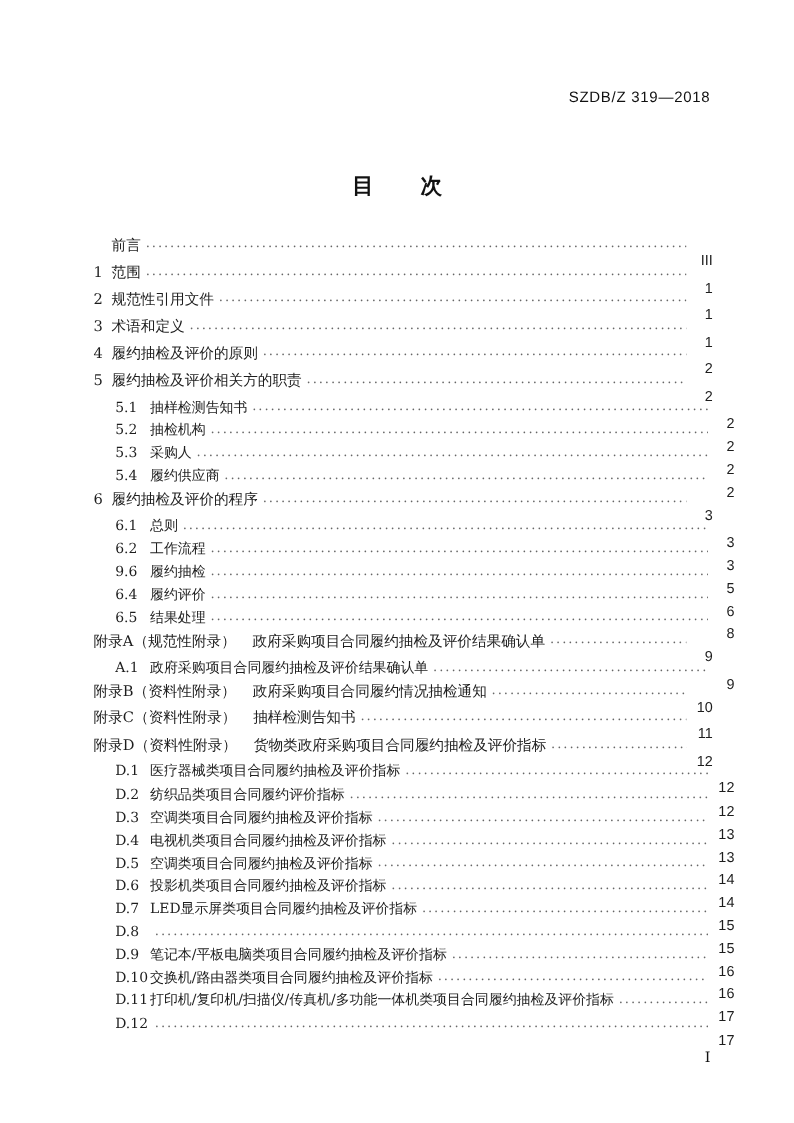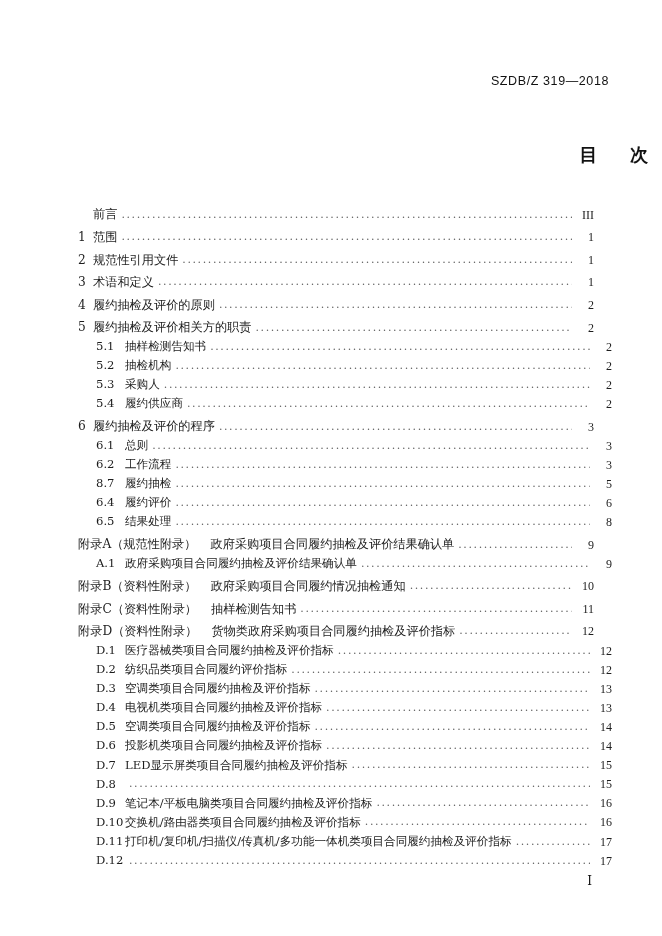--- a/index.html
+++ b/index.html
@@ -18,54 +18,54 @@
 
   .page {
     position: absolute;
     inset: 0;
   }
 
   
   .doc-header {
     position: absolute;
     top: 74px;
-    right: 53px;
+    right: 70px;
     font-family: "Liberation Sans", "DejaVu Sans", sans-serif;
     font-size: 12.5px;
     letter-spacing: 0.6px;
     color: #111;
     white-space: nowrap;
   }
 
   
   .toc-title {
     position: absolute;
     top: 143px;
     left: 0;
     right: 0;
-    text-align: right;
-    font-family: Liberation Serif, serif;
+    text-align: center;
+    font-family: Liberation Mono, monospace;
     font-size: 18px;
     font-weight: 700;
     letter-spacing: 14px;
     text-indent: 14px;
     color: #111;
   }
 
   
   .toc {
     position: absolute;
     top: 198px;
     left: 78px;
     width: 516px;
   }
 
   .toc-row {
     display: flex;
-    align-items: flex-end;
+    align-items: flex-start;
     width: 100%;
     font-size: 12px;
     line-height: 1;
     color: #1d1d1d;
     white-space: nowrap;
   }
 
   
   .lvl-0 { height: 22.6px; padding-left: 0px;  font-size: 12.2px; }
   .lvl-1 { height: 19.1px; padding-left: 18px; font-size: 11.6px; }
@@ -96,22 +96,23 @@
     font-size: 11px;
   }
   .leader::before {
     content: "..............................................................................................................................................................";
   }
 
   .pageno {
     flex: 0 0 auto;
     min-width: 20px;
     text-align: right;
-    font-family: Liberation Serif, serif;
+    font-family: Liberation Sans, sans-serif;
     font-size: 12px;
+    margin-top: 13px;
   }
 
   
   .apdx .num { min-width: 0; margin-right: 0; }
   .apdx .label { margin-left: 14px; }
 
   
   .folio {
     position: absolute;
     bottom: 48px;
@@ -203,21 +204,21 @@
         <span class="leader"></span>
         <span class="pageno">3</span>
       </div>
       <div class="toc-row lvl-1">
         <span class="num">6.2</span>
         <span class="label">工作流程</span>
         <span class="leader"></span>
         <span class="pageno">3</span>
       </div>
       <div class="toc-row lvl-1">
-        <span class="num">8.7</span>
+        <span class="num">9.6</span>
         <span class="label">履约抽检</span>
         <span class="leader"></span>
         <span class="pageno">5</span>
       </div>
       <div class="toc-row lvl-1">
         <span class="num">6.4</span>
         <span class="label">履约评价</span>
         <span class="leader"></span>
         <span class="pageno">6</span>
       </div>

